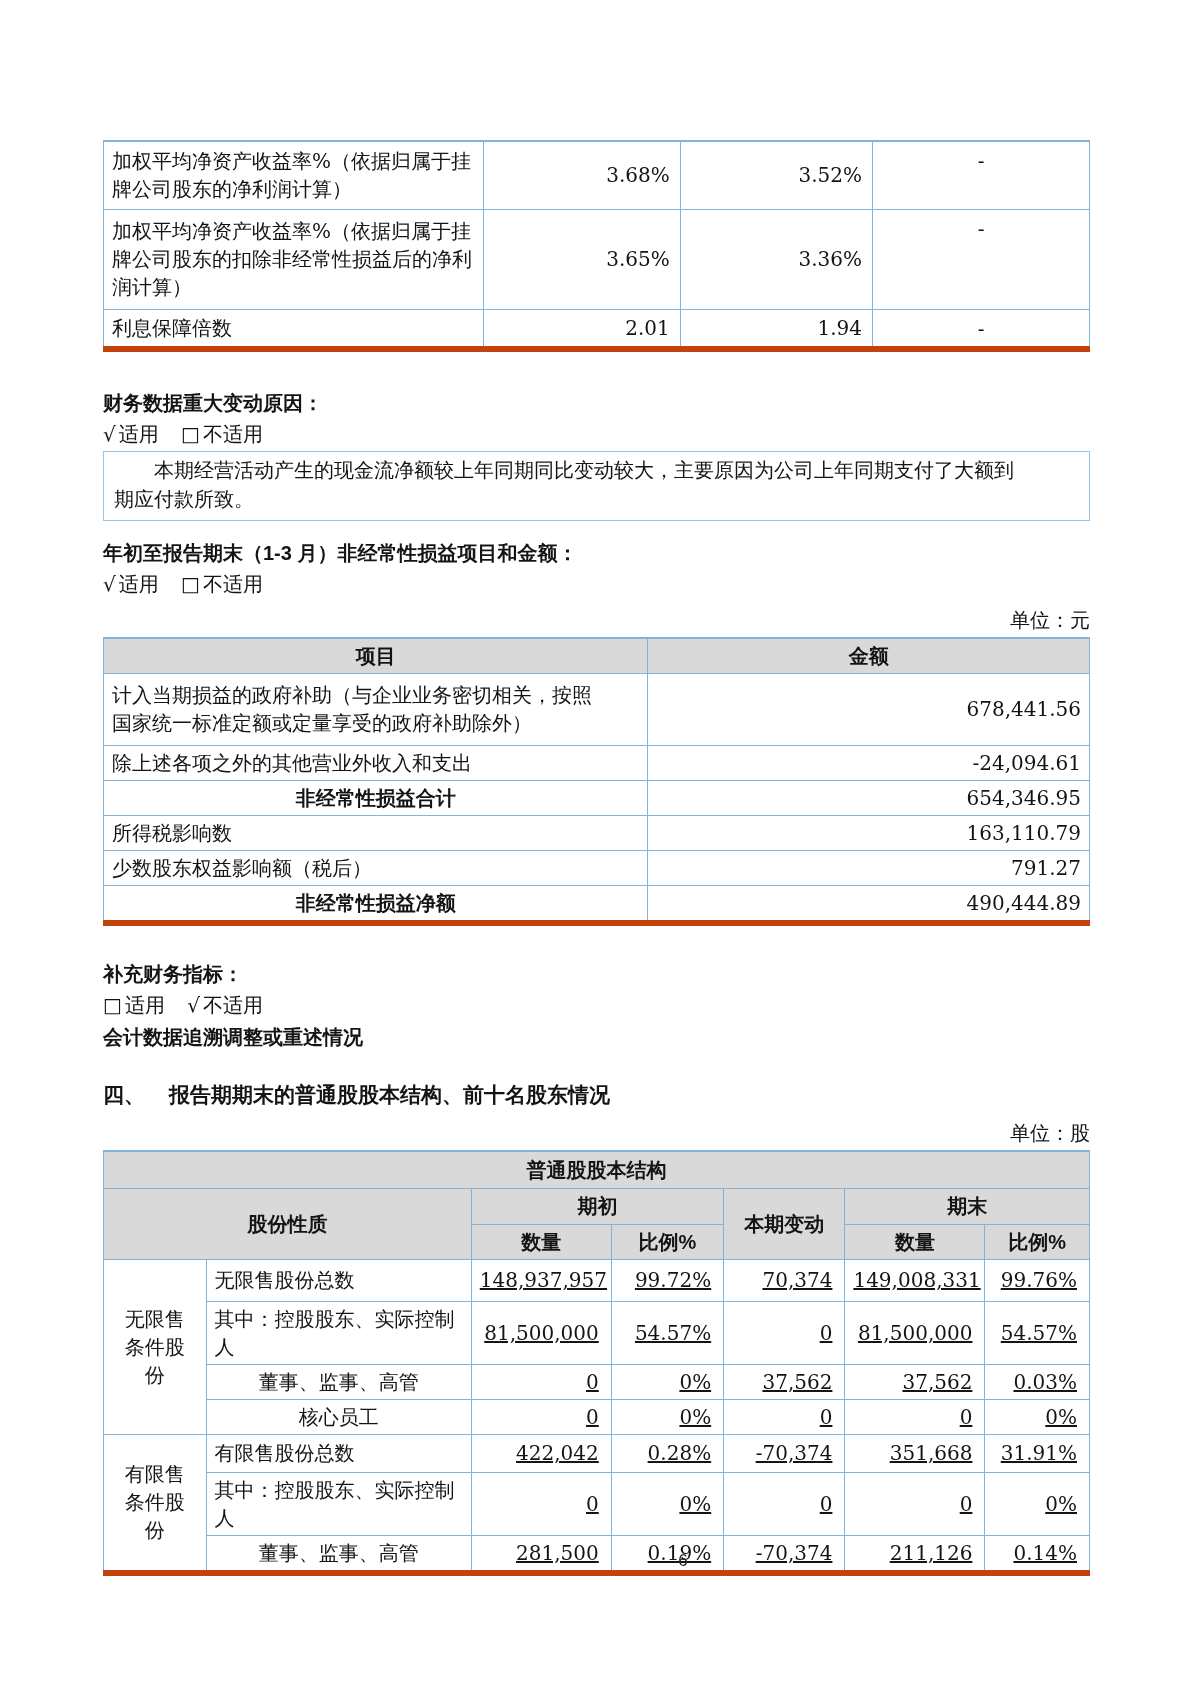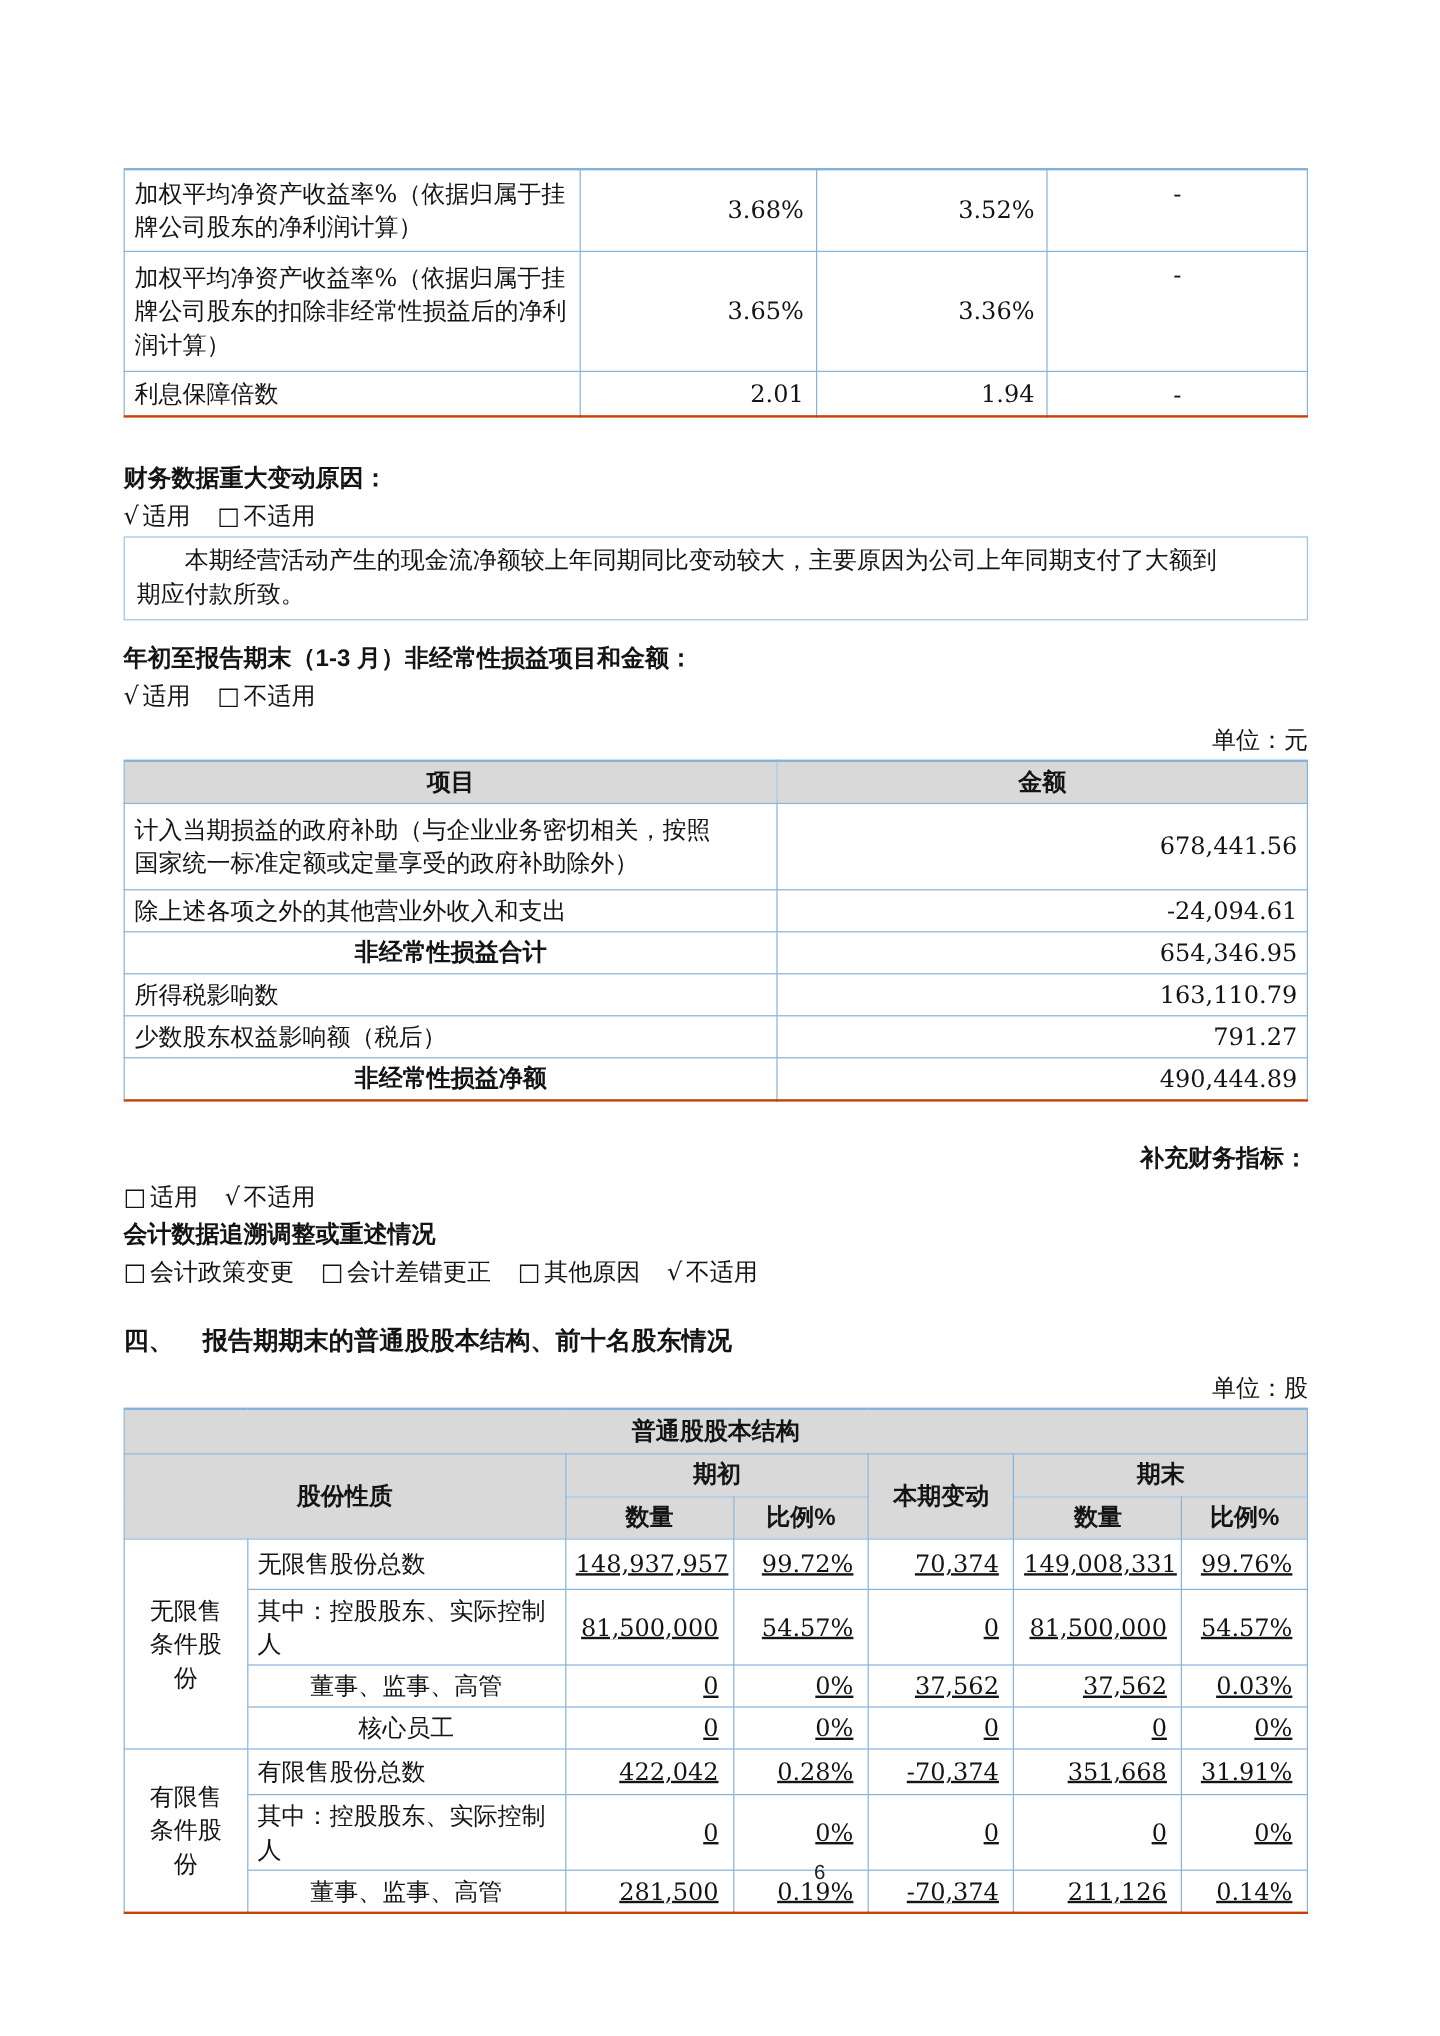--- a/index.html
+++ b/index.html
@@ -16,21 +16,21 @@
     margin-left:103px;
     width:987px;
     padding-top:140px;
   }
   
   table.tbl {
     width:100%;
     border-collapse:collapse;
     table-layout:fixed;
     border-top:2px solid #85b2d8;
-    border-bottom:2px solid #c2410c;
+    border-bottom:6px solid #c2410c;
   }
   table.tbl td {
     border:1px solid #85b2d8;
     font-size:20px;
     line-height:28px;
     padding:3px 8px;
     vertical-align:middle;
     overflow:hidden;
   }
   .hei { font-family:"Liberation Sans","DejaVu Sans",sans-serif; font-weight:700; }
@@ -46,21 +46,21 @@
   .t3 tr.title-row td { background:#d9d9d9; text-align:center; height:30px; }
   .t3 tr.head td { background:#d9d9d9; text-align:center; }
   .t3 td.group { text-align:center; padding:4px 18px; }
   .t3 td.item  { text-align:left; padding:3px 14px 3px 8px;margin-left:40px; }
   .t3 td.item-c{ text-align:center; padding:3px 24px; }
   .t3 td.num   { text-align:right; padding-right:12px;text-decoration:underline; }
   
   .heading { font-size:20px; line-height:24px; }
   .h1 { margin-top:39px; }
   .h2 { margin-top:20px; }
-  .h3 { margin-top:36px;text-align:right; }
+  .h3 { margin-top:36px; }
   .h4 { margin-top:8px; }
   .opt-line { font-size:20px; line-height:24px; margin-top:7px; }
   .opt { margin-right:16px; white-space:nowrap; }
   .opt .mark { margin-right:3px; }
   .note-box {
     box-sizing:border-box;
     margin-top:5px;
     border:1px solid #9cc3e4;
     padding:4px 60px 6px 10px;
     font-size:20px;
@@ -169,26 +169,20 @@
       </tbody>
         </table>
     </div>
 
     <div class="heading hei h3">补充财务指标：</div>
     <div class="opt-line">
       <span class="opt"><span class="mark">□</span><span>适用</span></span>
       <span class="opt"><span class="mark">√</span><span>不适用</span></span>
     </div>
     <div class="heading hei h4">会计数据追溯调整或重述情况</div>
-    <div class="opt-line">
-      <span class="opt"><span class="mark">□</span><span>会计政策变更</span></span>
-      <span class="opt"><span class="mark">□</span><span>会计差错更正</span></span>
-      <span class="opt"><span class="mark">□</span><span>其他原因</span></span>
-      <span class="opt"><span class="mark">√</span><span>不适用</span></span>
-    </div>
 
     <div class="sec4-heading hei">
       <span class="sec-no">四、</span><span>报告期期末的普通股股本结构、前十名股东情况</span>
     </div>
     <div class="unit-line">单位：股</div>
     <div class="tbl-wrap">
       <table class="tbl t3">
         <colgroup>
           <col style="width:10.4%">
             <col style="width:26.9%">

